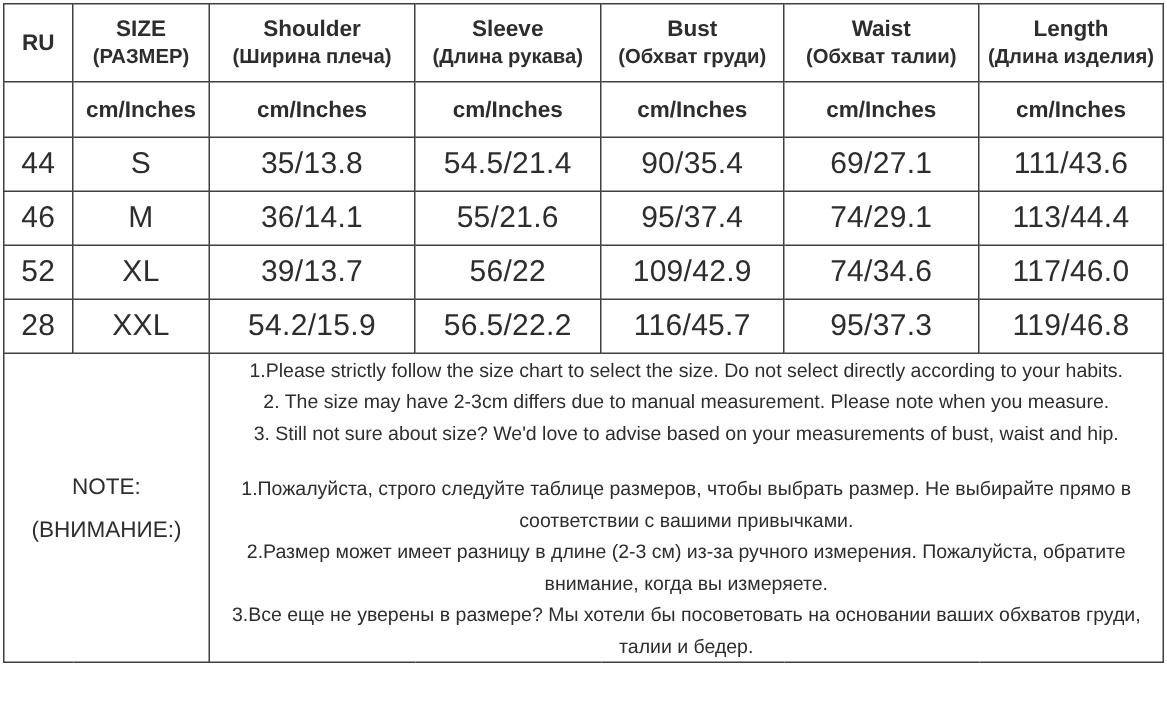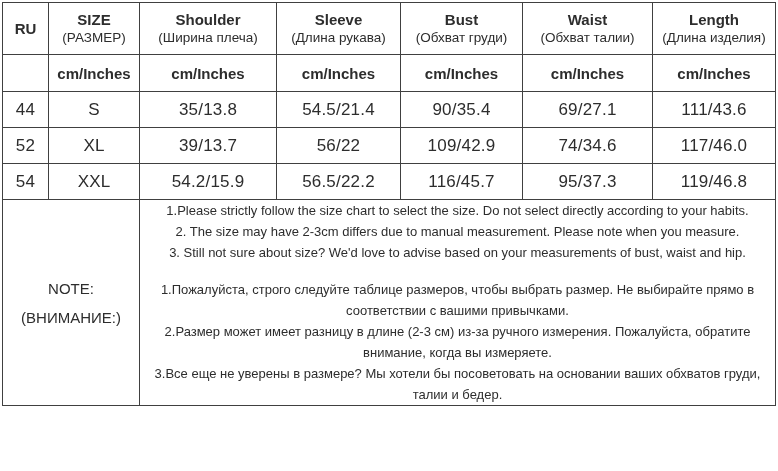--- a/index.html
+++ b/index.html
@@ -30,32 +30,32 @@
   .hdr-en {
     display: block;
     font-size: 15px;
     font-weight: 600;
     line-height: 19px;
     white-space: nowrap;
   }
   .hdr-ru {
     display: block;
     font-size: 13.5px;
-    font-weight: 400;
+    font-weight: 700;
     line-height: 18px;
     white-space: nowrap;
   }
   tr.units-row td {
     height: 36px;
     font-size: 15px;
     font-weight: 600;
   }
   tr.data-row td {
     height: 35px;
-    font-size: 17px;
+    font-size: 20px;
     font-weight: 400;
     letter-spacing: 0.2px;
   }
   tr.notes-row td { height: 196px; }
   td.note-label-cell {
     font-size: 15px;
     font-weight: 400;
   }
   .note-label-ru { margin-top: 12px; }
   td.note-body-cell {
@@ -129,34 +129,43 @@
   <tr class="data-row">
     <td>44</td>
     <td>S</td>
     <td>35/13.8</td>
     <td>54.5/21.4</td>
     <td>90/35.4</td>
     <td>69/27.1</td>
     <td>111/43.6</td>
   </tr>
 
+  <tr class="data-row">
+    <td>46</td>
+    <td>M</td>
+    <td>36/14.1</td>
+    <td>55/21.6</td>
+    <td>95/37.4</td>
+    <td>74/29.1</td>
+    <td>113/44.4</td>
+  </tr>
 
 
   <tr class="data-row">
     <td>52</td>
     <td>XL</td>
     <td>39/13.7</td>
     <td>56/22</td>
     <td>109/42.9</td>
     <td>74/34.6</td>
     <td>117/46.0</td>
   </tr>
 
   <tr class="data-row">
-    <td>54</td>
+    <td>28</td>
     <td>XXL</td>
     <td>54.2/15.9</td>
     <td>56.5/22.2</td>
     <td>116/45.7</td>
     <td>95/37.3</td>
     <td>119/46.8</td>
   </tr>
 
   <tr class="notes-row">
     <td class="note-label-cell" colspan="2">

